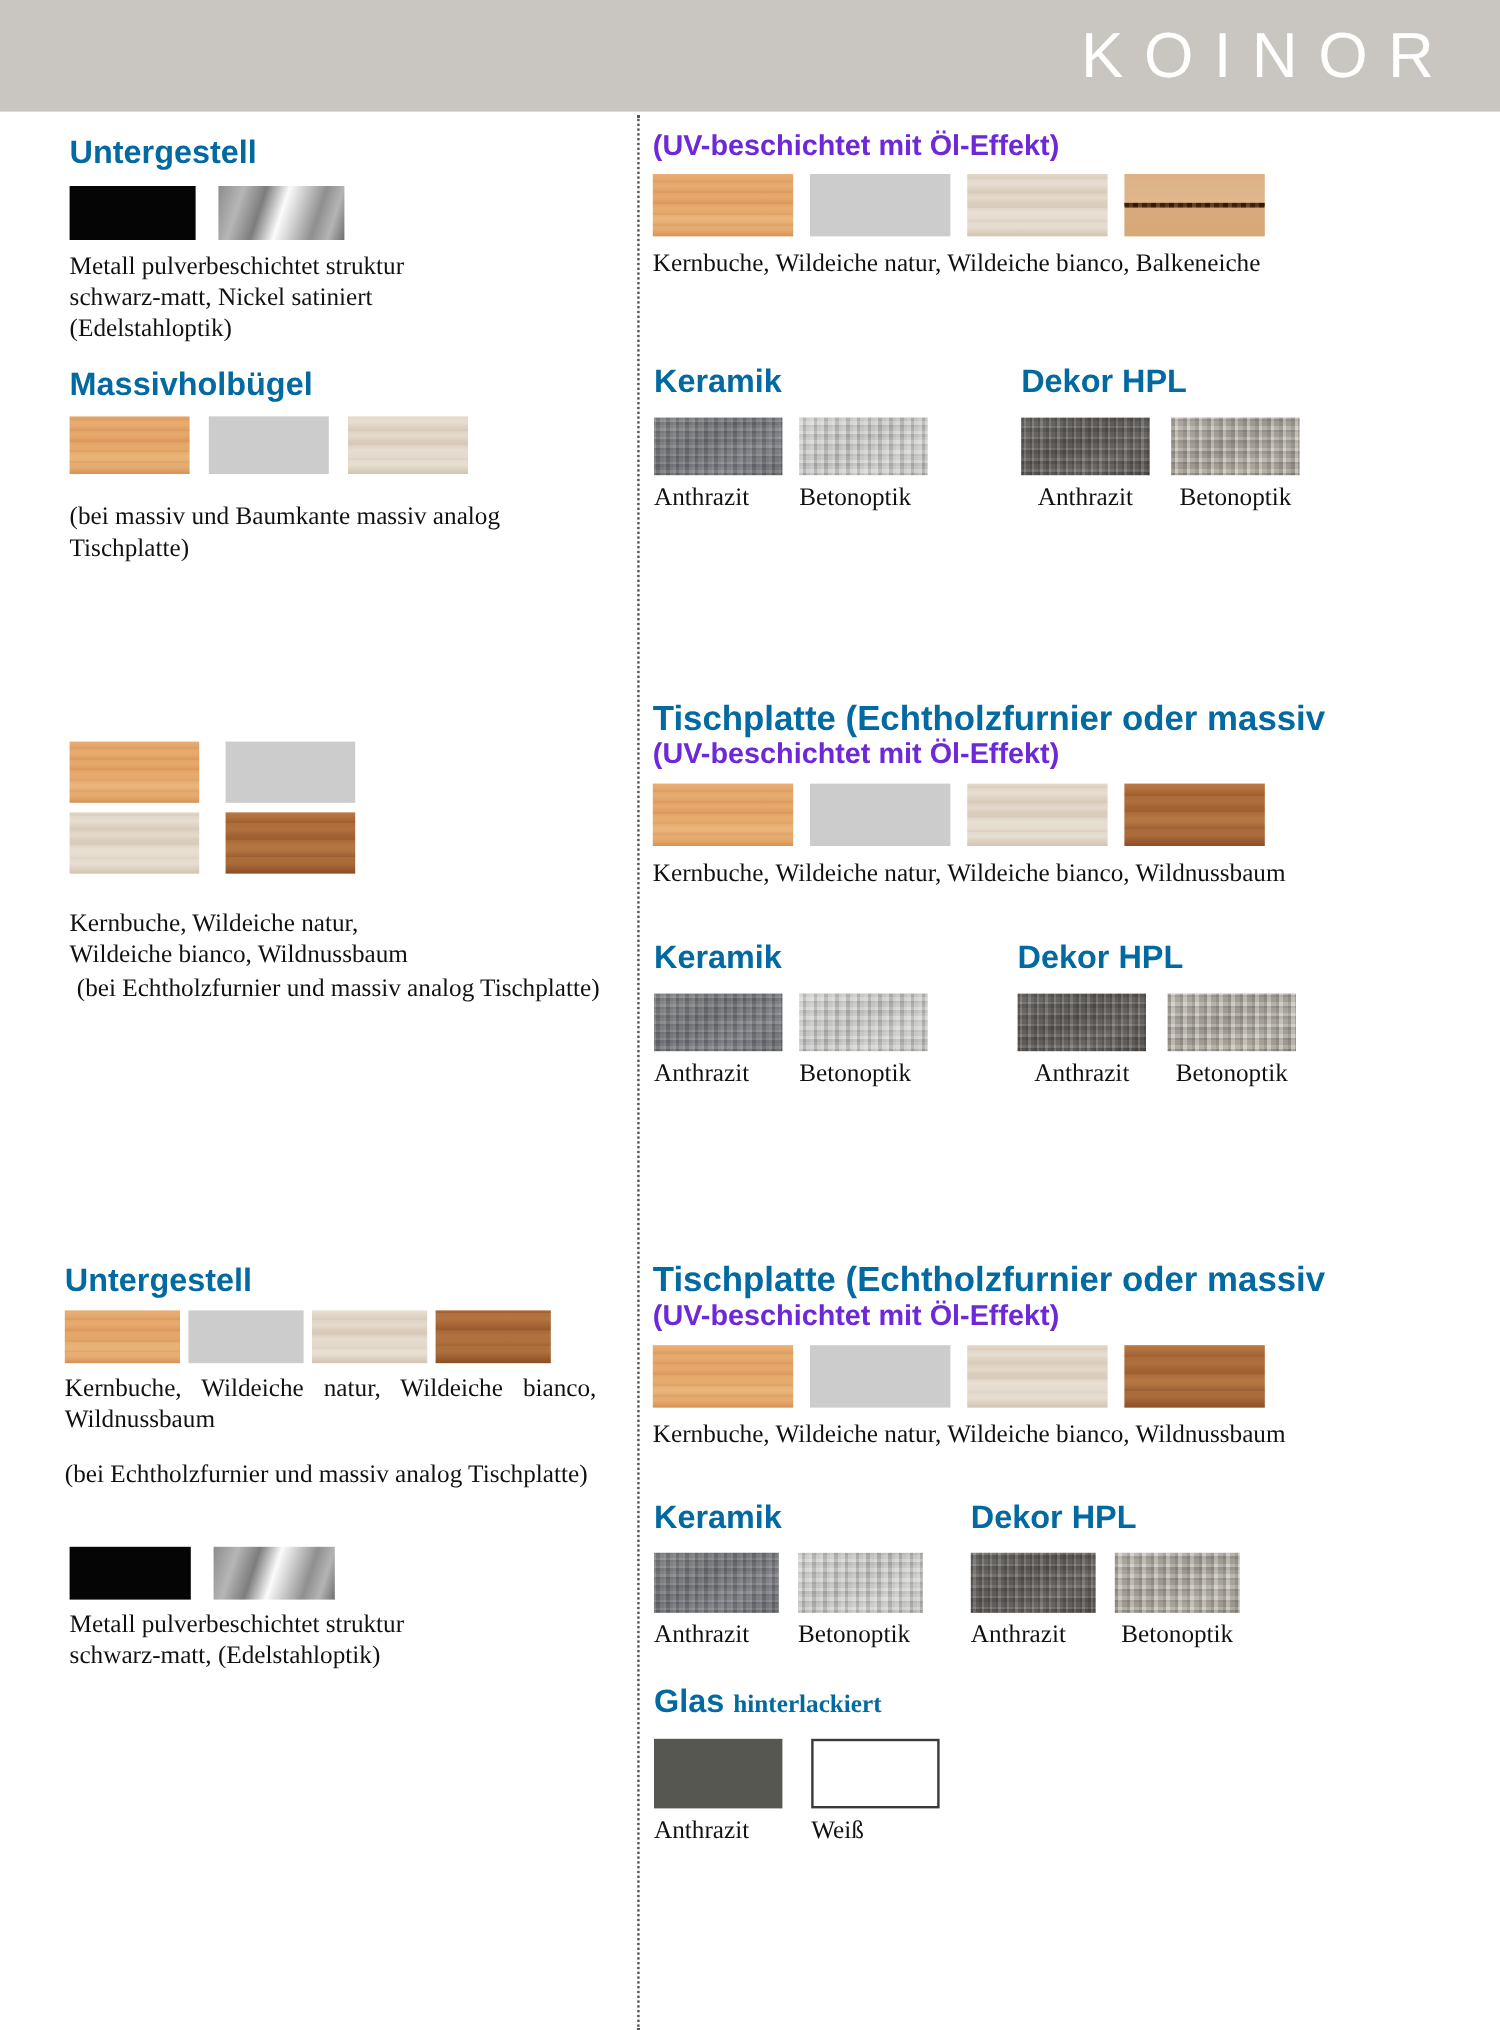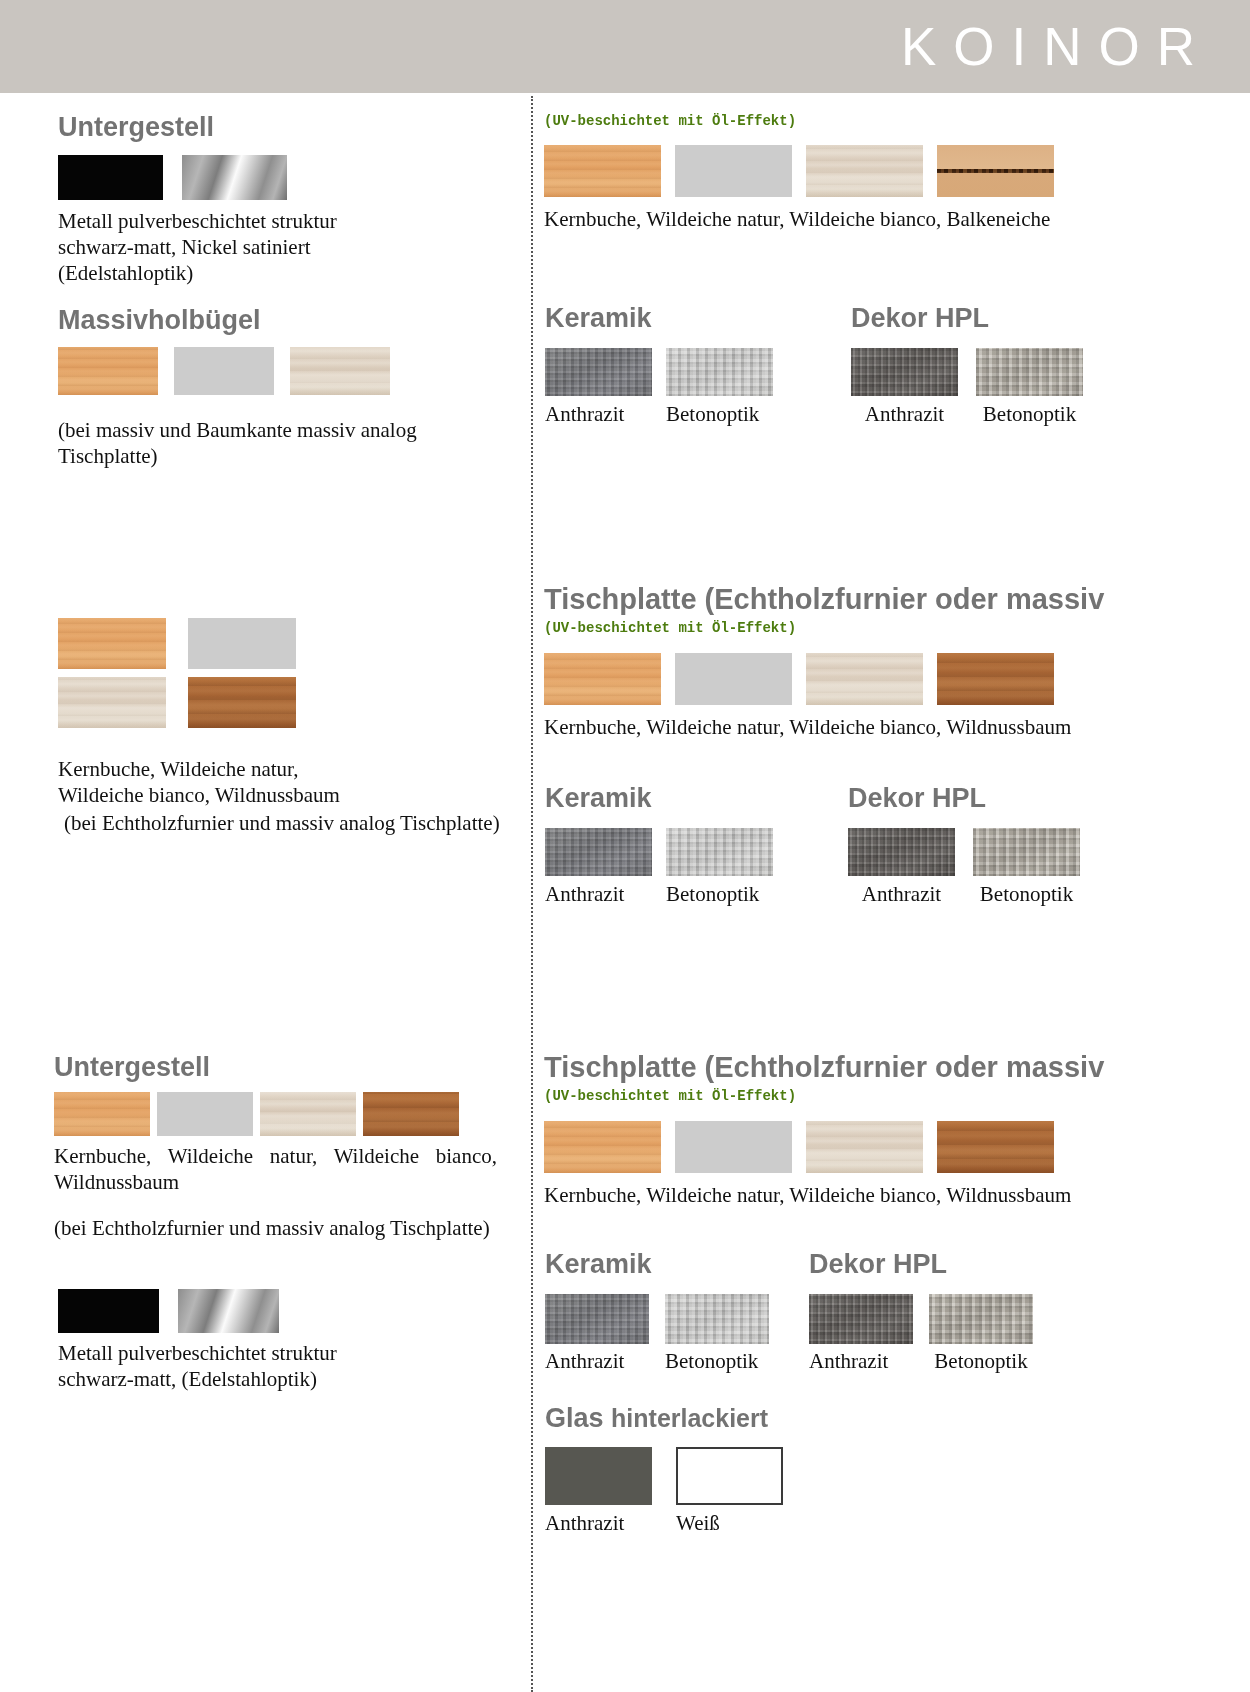--- a/index.html
+++ b/index.html
@@ -33,33 +33,33 @@
 
   
   .col-left{position:absolute;left:0;top:96px;width:531px;height:1596px;}
   .col-right{position:absolute;left:533px;top:96px;width:717px;height:1596px;}
 
   .blk{position:absolute;}
 
   h2.head{
     margin:0;
     font-family:"Liberation Sans",sans-serif;
-    font-weight:700;font-size:27px;color:#737373;
+    font-weight:700;font-size:27px;color:#0369a1;
     line-height:32px;white-space:nowrap;
   }
   h2.head.big{font-size:29px;}
   .sub{
     margin:0;
-    font-family:Liberation Mono, monospace;
-    font-weight:700;font-size:14px;color:#4d7c0f;line-height:23px;
+    font-family:Liberation Sans, sans-serif;
+    font-weight:700;font-size:24px;color:#6d28d9;line-height:23px;
     white-space:nowrap;
   }
   .glas-sub{
-    font-family:Liberation Sans, sans-serif;
-    font-weight:700;font-size:25px;
+    font-family:Liberation Serif, serif;
+    font-weight:700;font-size:21px;
   }
 
   p.cap{
     margin:0;
     font-family:"Liberation Serif",serif;
     font-size:21px;color:#111;line-height:26px;
   }
   p.cap.just{text-align:justify;}
 
   .swrow{display:flex;}

